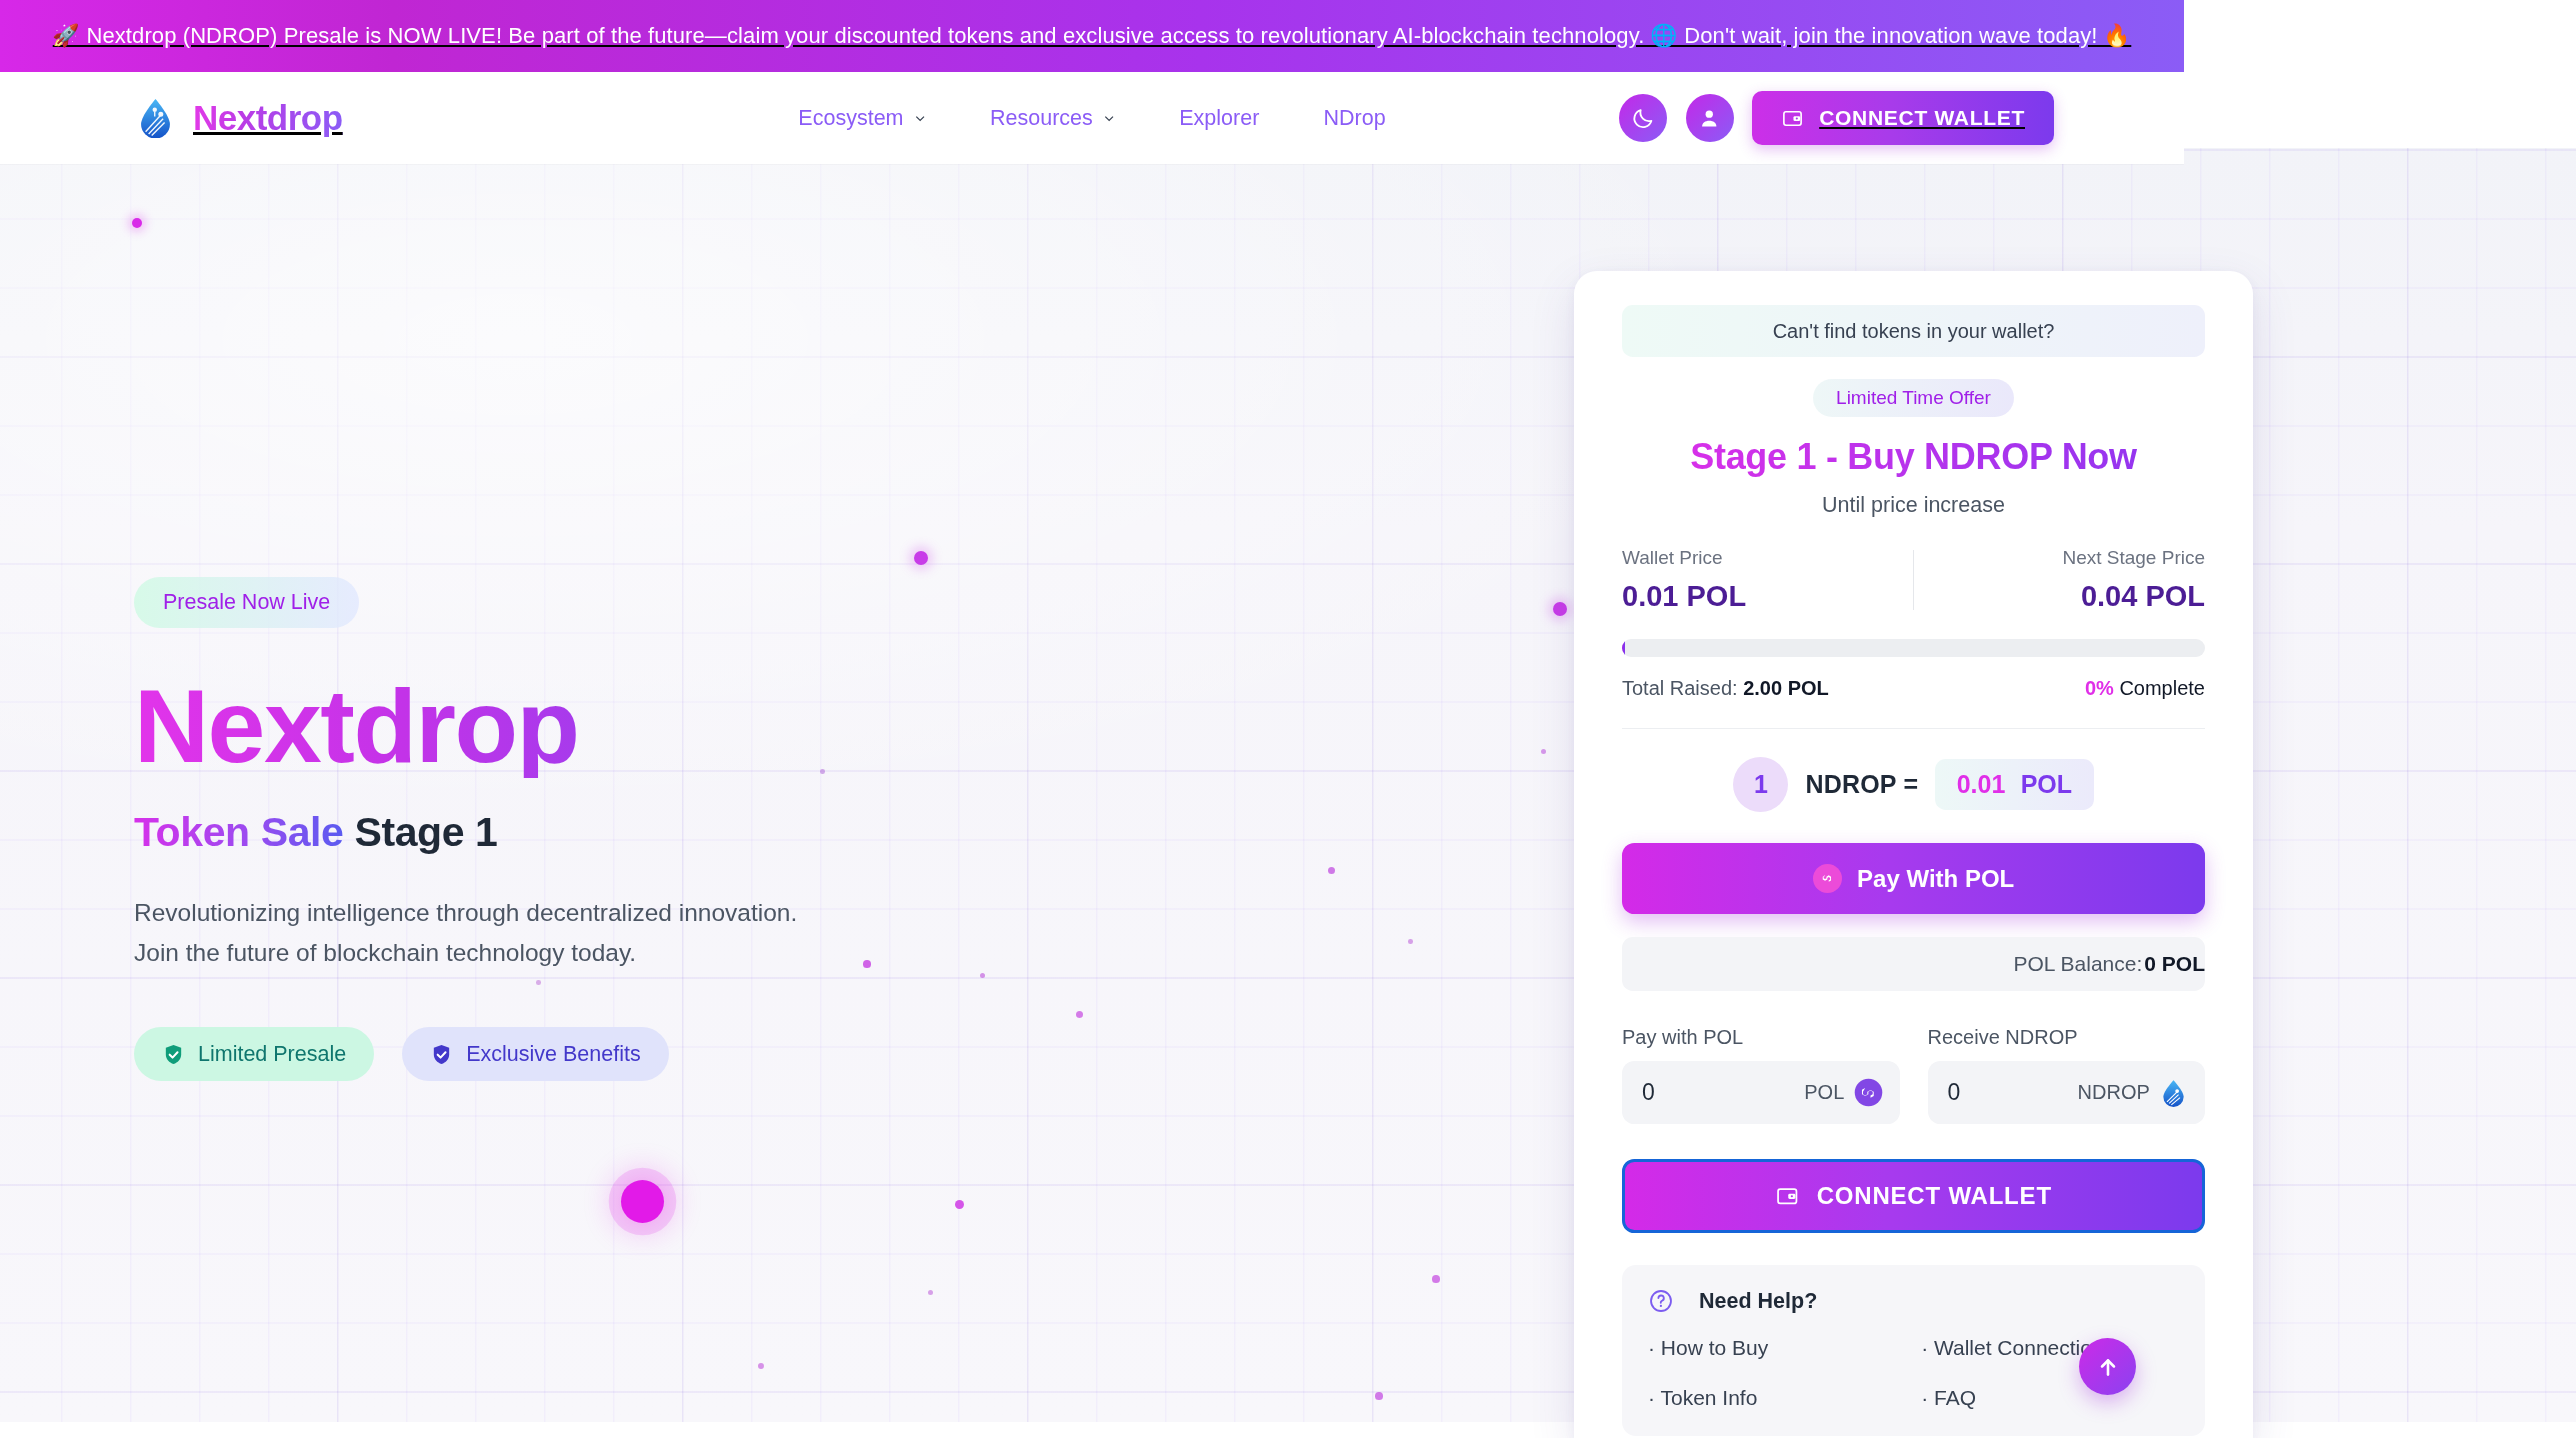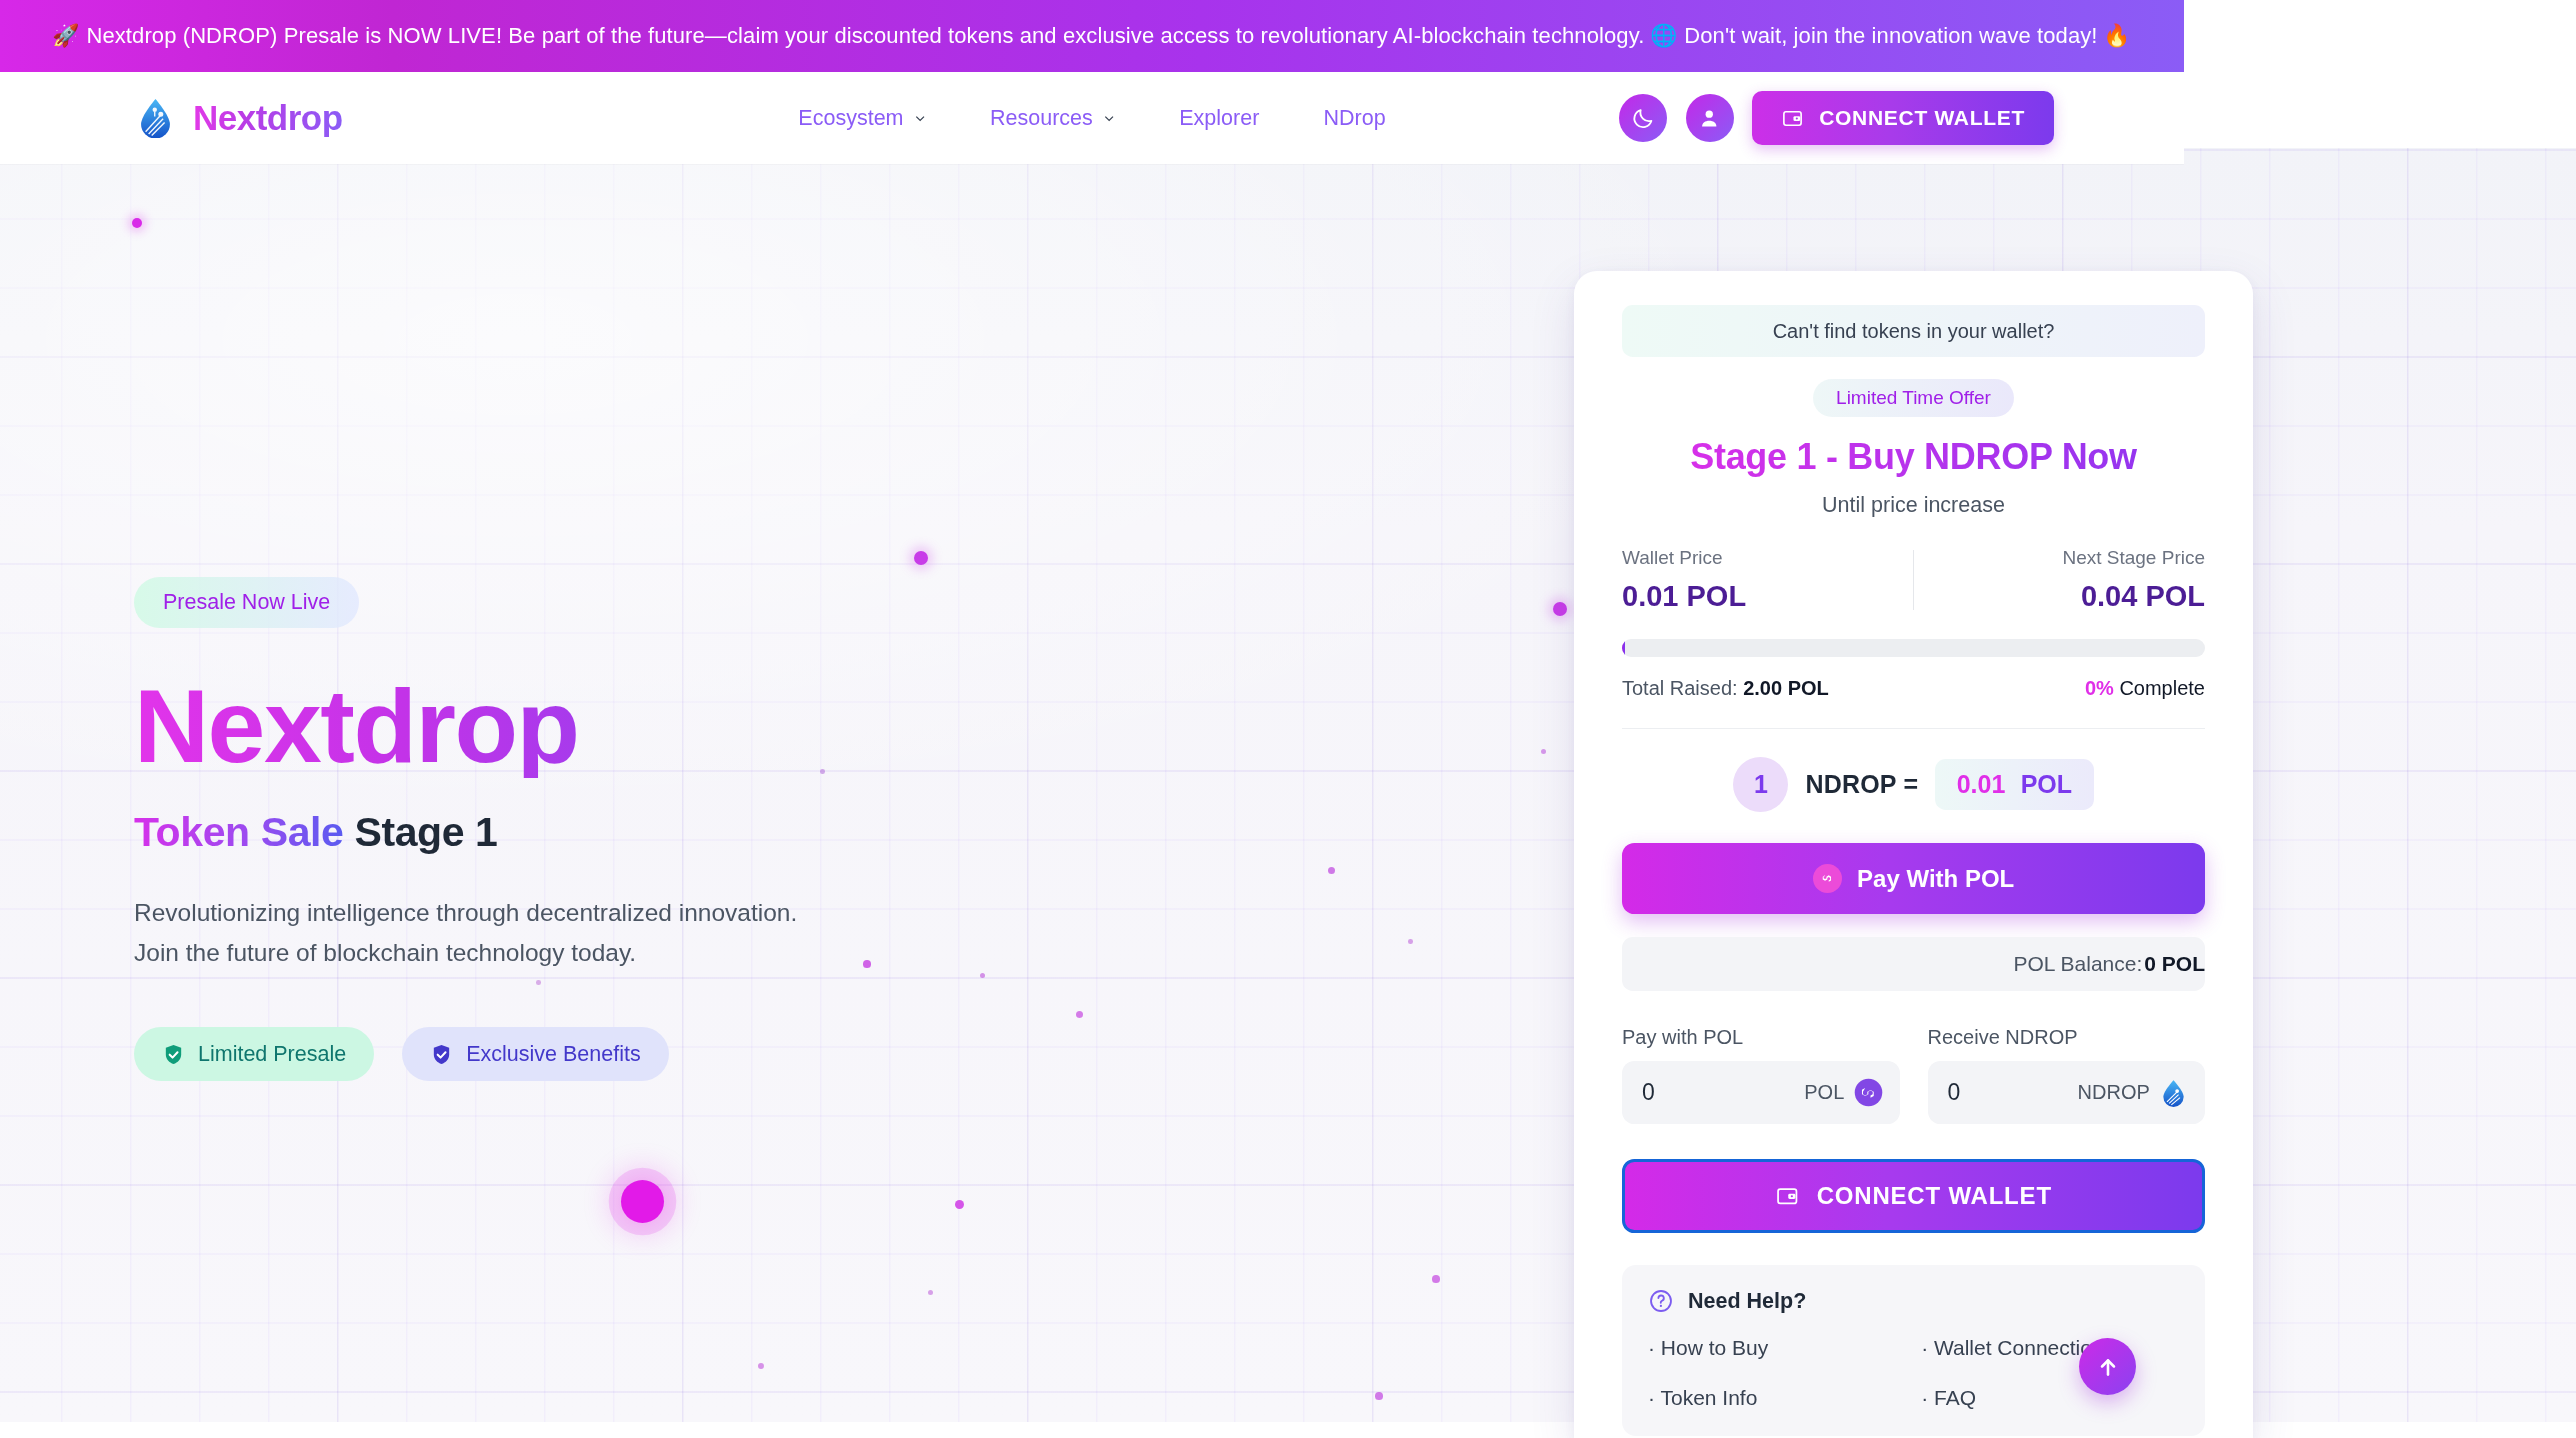--- a/index.html
+++ b/index.html
@@ -2,21 +2,21 @@
 <html style="font-size:12.3px"><head>
 <meta charset="utf-8">
 <style>
   * { box-sizing: border-box; margin: 0; padding: 0; }
   html, body {
     width: 2576px; height: 1438px;
     font-family: "Liberation Sans", sans-serif;
     background: #ffffff;
     overflow: hidden;
   }
-  .page { position: relative; width: 2184px; height: 1438px; }
+  .page { position: relative; width: 2184px; height: 1438px; text-decoration: underline; }
 
   
   .banner {
     height: 72px;
     background: linear-gradient(90deg, #d728e8 0%, #c026d3 18%, #a833ec 55%, #8b5cf6 100%);
     display: flex; align-items: center; justify-content: center;
     color: #fff;
     font-size: 22px;
     letter-spacing: 0.1px;
     white-space: nowrap;
@@ -250,21 +250,21 @@
     border: 3.1px solid #1565d8;
     color: #fff; font-size: 24px; font-weight: 600; letter-spacing: 0.8px;
     display:flex; align-items:center; justify-content:center; gap: 17px;
     cursor: pointer; font-family: "Liberation Sans", sans-serif;
   }
 
   .help-box {
     margin-top: 32px; background: #f6f6f9; border-radius: 14px;
     padding: 23px 26px 26px 26px;
   }
-  .help-head { display:flex; align-items:center; gap: 14px; }
+  .help-head { display:flex; align-items:center; gap: 25px; }
   .help-title { font-size: 21.5px; font-weight: bold; color: #1f2937; }
   .help-grid {
     margin-top: 21.5px; display: grid; grid-template-columns: 1fr 1fr;
     row-gap: 26px; column-gap: 15.3px;
   }
   .help-link { font-size: 21px; color: #374151; cursor: pointer; }
 
   .scroll-top {
     position: absolute; right: 48px; bottom: 43px;
     width: 57px; height: 57px; border-radius: 50%;

